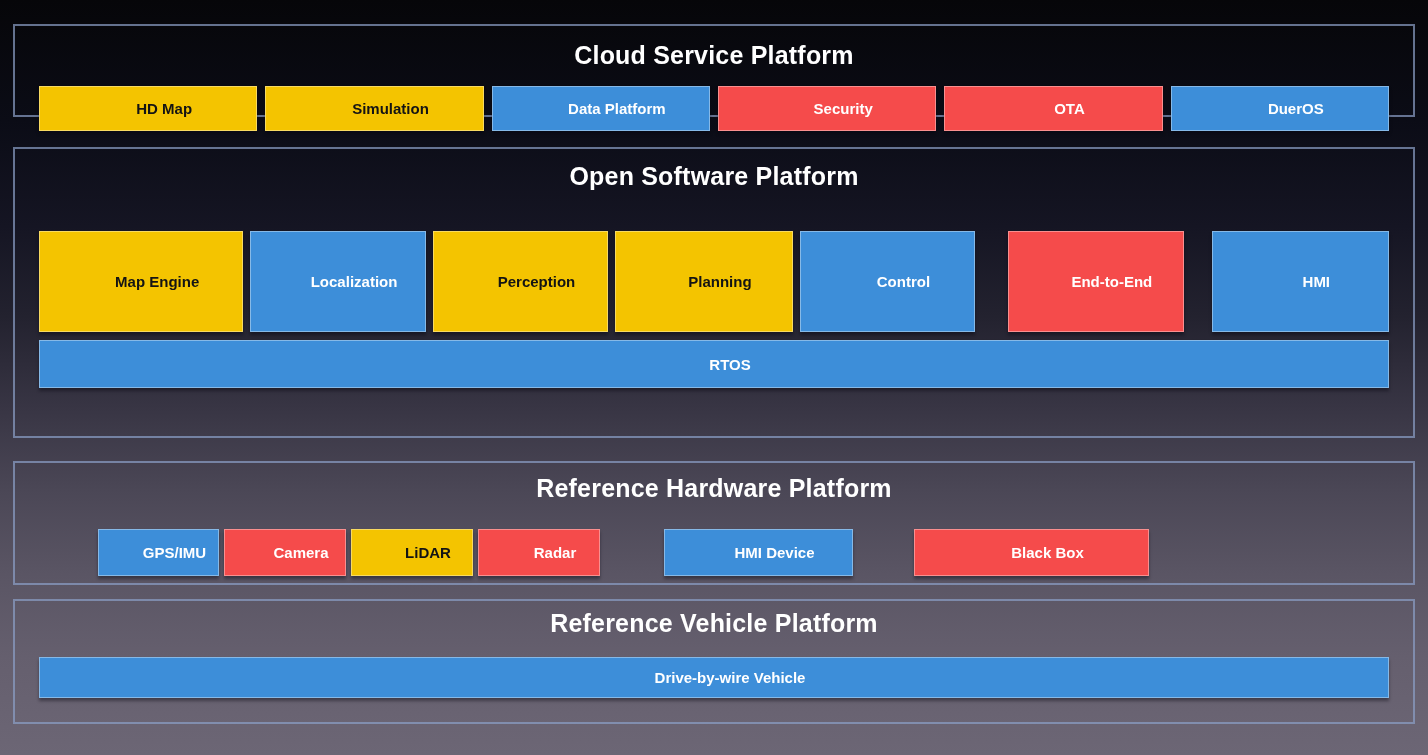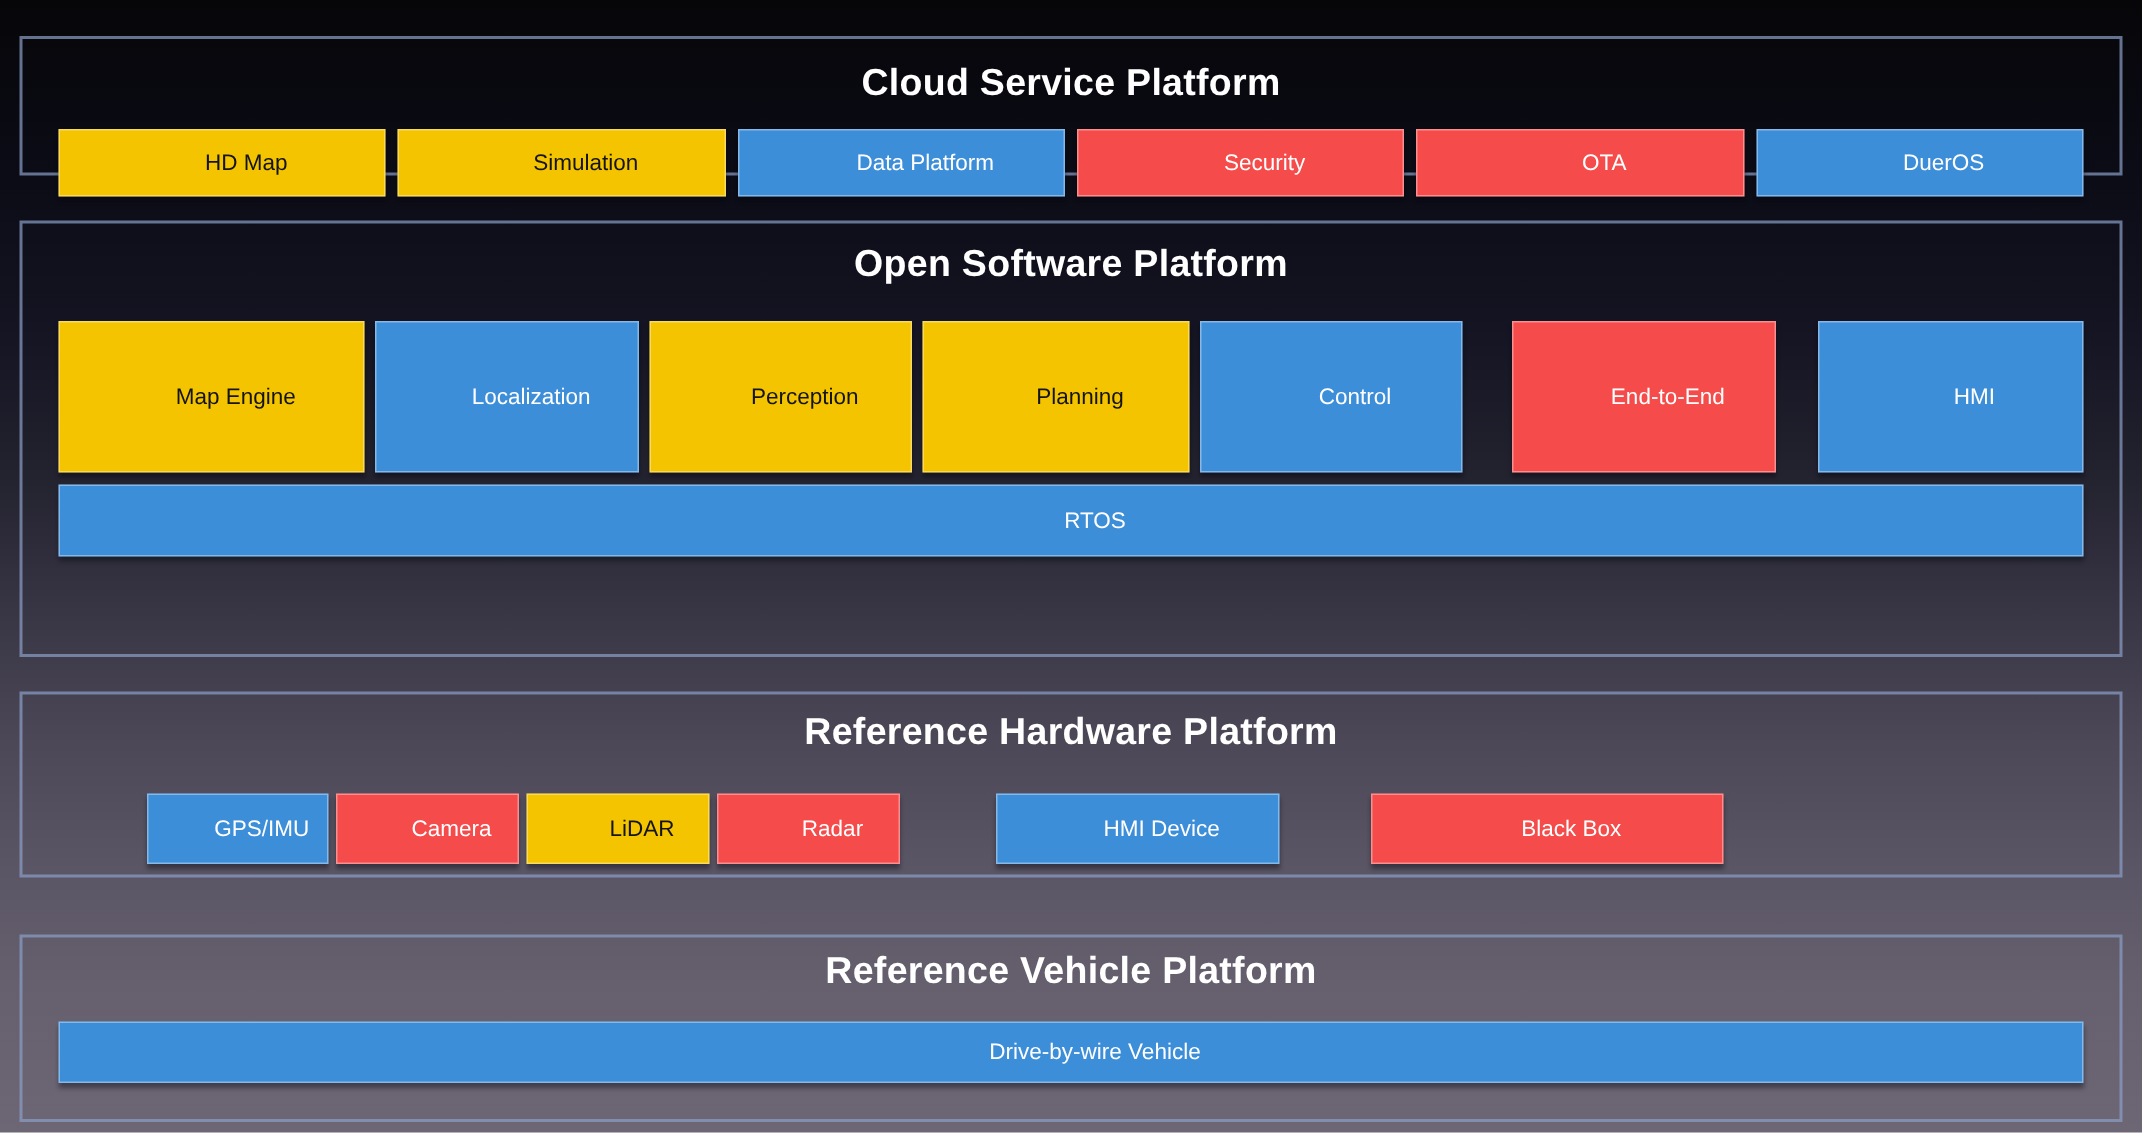--- a/index.html
+++ b/index.html
@@ -29,62 +29,62 @@
     letter-spacing: 0.2px;
   }
 
   .row { display: flex; align-items: stretch; }
 
   .box, .bar {
     box-sizing: border-box;
     display: flex;
     align-items: center;
     justify-content: center;
-    font-weight: normal;
+    font-weight: bold;
     font-size: 15px;
     border: 1px solid rgba(255,255,255,0.38);
     box-shadow: 0 3px 3px rgba(5,5,15,0.40);
     text-align: left;
     padding-left: 32px;
   }
   .box[data-color="yellow"], .bar[data-color="yellow"] { background: var(--c-yellow, #F4C400); color: #141414; }
   .box[data-color="blue"],   .bar[data-color="blue"]   { background: var(--c-blue, #3D8ED9);  color: #ffffff; }
   .box[data-color="red"],    .bar[data-color="red"]    { background: var(--c-red, #F54B4B);   color: #ffffff; }
 
   
   #section-cloud { top: 24px; height: 93px; }
   #section-cloud .panel-title { margin-top: 14px; }
   #section-cloud .row { margin-top: 16px; gap: 8px; }
   #section-cloud .box { flex: 1 1 0; height: 45px; }
 
   
   #section-software { top: 147px; height: 291px; }
   #section-software .panel-title { margin-top: 12px; }
-  #section-software .row.modules { margin-top: 23px; gap: 7px; }
+  #section-software .row.modules { margin-top: 40px; gap: 7px; }
   #section-software .module { height: 101px; font-size: 15px; }
   .w205 { width: 205px; } .w176 { width: 176px; } .w178 { width: 178px; }
   .gap-e2e { margin-left: 26px; }
   .gap-hmi { margin-left: 21px; }
   #section-software .bar { width: 100%; }
   .bar-runtime { margin-top: 14px; height: 47px; }
   .bar-rtos    { margin-top: 8px;  height: 48px; }
 
   
   #section-hardware { top: 461px; height: 124px; }
   #section-hardware .panel-title { margin-top: 10px; }
   #section-hardware .row { margin-top: 26px; gap: 5px; }
   #section-hardware .box { height: 47px; }
   .w239 { width: 239px; } .w121 { width: 121px; } .w122 { width: 122px; }
   .w189 { width: 189px; } .w235 { width: 235px; }
   .gap-gps { margin-left: 59px; }
   .gap-hmidev { margin-left: 59px; }
   .gap-blackbox { margin-left: 56px; }
 
   
-  #section-vehicle { top: 623px; height: 125px; }
+  #section-vehicle { top: 599px; height: 125px; }
   #section-vehicle .panel-title { margin-top: 7px; }
   #section-vehicle .bar { margin-top: 19px; height: 41px; width: 100%; }
 </style>
 </head>
 <body>
 
 <div class="panel" id="section-cloud">
   <div class="panel-title">Cloud Service Platform</div>
   <div class="row">
     <div class="box" data-color="yellow">HD Map</div>

